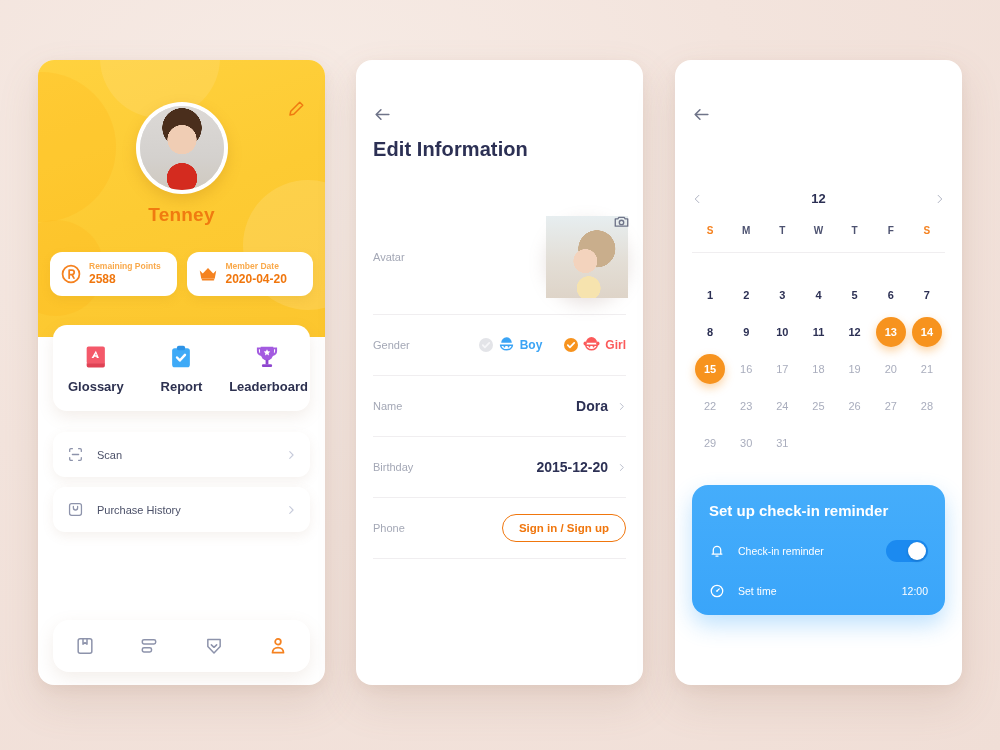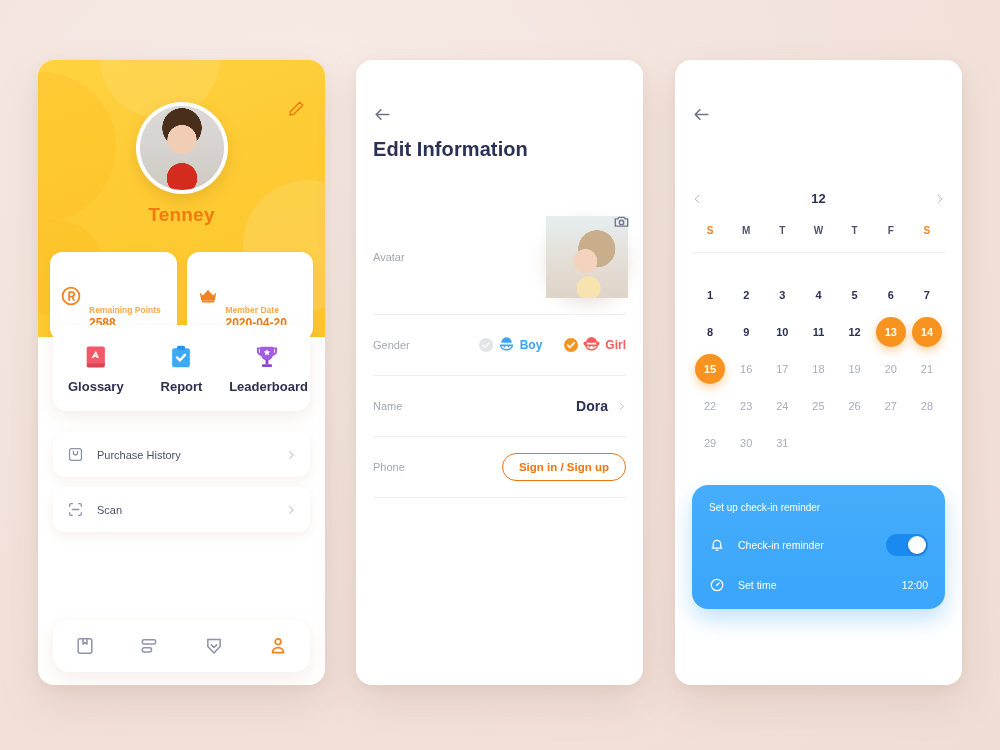--- a/index.html
+++ b/index.html
@@ -63,21 +63,21 @@
 
   
   .stats { position: absolute; left: 12px; right: 12px; top: 192px; display: flex; gap: 10px; }
   .stat-card {
     flex: 1; background: #fff; border-radius: 12px;
     padding: 9px 8px 9px 10px;
     display: flex; align-items: center; gap: 7px;
     box-shadow: 0 4px 10px rgba(190,140,30,0.14);
   }
   .stat-ico { flex: 0 0 auto; width: 22px; height: 22px; color: #f58220; }
-  .stat-txt { line-height: 1.25; min-width: 0; margin-top: 44px; }
+  .stat-txt { line-height: 1.25; min-width: 0; }
   .stat-label { font-size: 8.5px; color: #f9a94b; font-weight: 600; white-space: nowrap; }
   .stat-value { font-size: 12px; color: #f0760d; font-weight: bold; white-space: nowrap; }
 
   
   .shortcuts {
     position: absolute; left: 15px; right: 15px; top: 265px;
     background: #fff; border-radius: 14px;
     height: 86px;
     display: flex; align-items: center; justify-content: space-around;
     box-shadow: 0 6px 16px rgba(160,120,90,0.13);
@@ -193,21 +193,21 @@
     box-shadow: 0 4px 10px rgba(247,147,30,0.40);
   }
 
   
   .reminder {
     position: absolute; left: 17px; right: 17px; top: 425px;
     background: linear-gradient(180deg, #45adfb 0%, #3aa5fa 100%);
     border-radius: 16px; padding: 17px 17px 16px;
     box-shadow: 0 10px 22px rgba(58,165,250,0.32);
   }
-  .reminder-title { font-size: 10px; font-weight: normal; color: #fff; }
+  .reminder-title { font-size: 15px; font-weight: bold; color: #fff; }
   .rem-row { display: flex; align-items: center; margin-top: 21px; }
   .rem-ico { width: 16px; height: 16px; color: #fff; flex: 0 0 auto; }
   .rem-label { margin-left: 13px; font-size: 10.5px; color: #ffffff; }
   .rem-right { margin-left: auto; font-size: 10.5px; color: #fff; }
   .toggle {
     margin-left: auto; width: 42px; height: 22px; border-radius: 999px;
     background: #1b8af0; position: relative;
   }
   .toggle .knob {
     position: absolute; right: 2px; top: 2px;
@@ -307,35 +307,35 @@
       </svg>
       <div class="shortcut-label">Leaderboard</div>
     </div>
 
   </div>
 
   <div class="menu-list">
 
     <div class="menu-row">
       <svg class="menu-ico" viewBox="0 0 24 24" fill="none" stroke="currentColor" stroke-width="1.8" stroke-linecap="round" stroke-linejoin="round">
+        <path d="M3.8 7.6V5.4a1.6 1.6 0 011.6-1.6h2.2M16.4 3.8h2.2a1.6 1.6 0 011.6 1.6v2.2M20.2 16.4v2.2a1.6 1.6 0 01-1.6 1.6h-2.2M7.6 20.2H5.4a1.6 1.6 0 01-1.6-1.6v-2.2"></path>
+        <path d="M7.6 12h8.8"></path>
+      </svg>
+      <div class="menu-label">Scan</div>
+      <svg class="chev" viewBox="0 0 24 24" fill="none" stroke="currentColor" stroke-width="2.6" stroke-linecap="round" stroke-linejoin="round">
+        <path d="M9 4l8 8-8 8"></path>
+      </svg>
+    </div>
+
+    <div class="menu-row">
+      <svg class="menu-ico" viewBox="0 0 24 24" fill="none" stroke="currentColor" stroke-width="1.8" stroke-linecap="round" stroke-linejoin="round">
         <rect x="3.6" y="3.6" width="16.8" height="16.8" rx="3"></rect>
         <path d="M9 7.6v2.1a3 3 0 006 0V7.6"></path>
       </svg>
       <div class="menu-label">Purchase History</div>
-      <svg class="chev" viewBox="0 0 24 24" fill="none" stroke="currentColor" stroke-width="2.6" stroke-linecap="round" stroke-linejoin="round">
-        <path d="M9 4l8 8-8 8"></path>
-      </svg>
-    </div>
-
-    <div class="menu-row">
-      <svg class="menu-ico" viewBox="0 0 24 24" fill="none" stroke="currentColor" stroke-width="1.8" stroke-linecap="round" stroke-linejoin="round">
-        <path d="M3.8 7.6V5.4a1.6 1.6 0 011.6-1.6h2.2M16.4 3.8h2.2a1.6 1.6 0 011.6 1.6v2.2M20.2 16.4v2.2a1.6 1.6 0 01-1.6 1.6h-2.2M7.6 20.2H5.4a1.6 1.6 0 01-1.6-1.6v-2.2"></path>
-        <path d="M7.6 12h8.8"></path>
-      </svg>
-      <div class="menu-label">Scan</div>
       <svg class="chev" viewBox="0 0 24 24" fill="none" stroke="currentColor" stroke-width="2.6" stroke-linecap="round" stroke-linejoin="round">
         <path d="M9 4l8 8-8 8"></path>
       </svg>
     </div>
 
 
   </div>
 
   <div class="tabbar">
     <svg class="tab-ico" viewBox="0 0 24 24" fill="none" stroke="currentColor" stroke-width="1.8" stroke-linecap="round" stroke-linejoin="round">
@@ -422,20 +422,29 @@
     <div class="form-row row-other">
       <div class="form-label">Name</div>
       <div class="row-right">
         <span class="field-value">Dora</span>
         <svg class="chev-sm" viewBox="0 0 24 24" fill="none" stroke="currentColor" stroke-width="2.6" stroke-linecap="round" stroke-linejoin="round">
           <path d="M9 4l8 8-8 8"></path>
         </svg>
       </div>
     </div>
 
+    <div class="form-row row-other">
+      <div class="form-label">Birthday</div>
+      <div class="row-right">
+        <span class="field-value">2015-12-20</span>
+        <svg class="chev-sm" viewBox="0 0 24 24" fill="none" stroke="currentColor" stroke-width="2.6" stroke-linecap="round" stroke-linejoin="round">
+          <path d="M9 4l8 8-8 8"></path>
+        </svg>
+      </div>
+    </div>
 
     <div class="form-row row-other">
       <div class="form-label">Phone</div>
       <div class="row-right">
         <button class="signin-btn">Sign in / Sign up</button>
       </div>
     </div>
 
   </div>
 </div>

